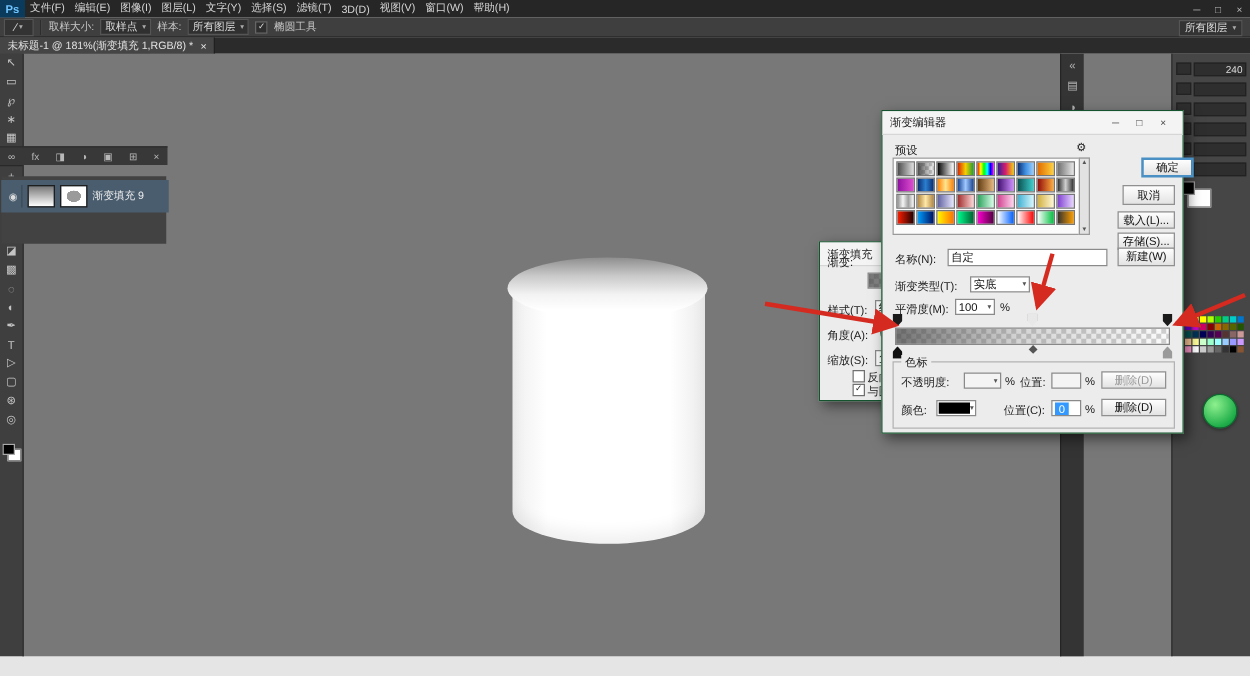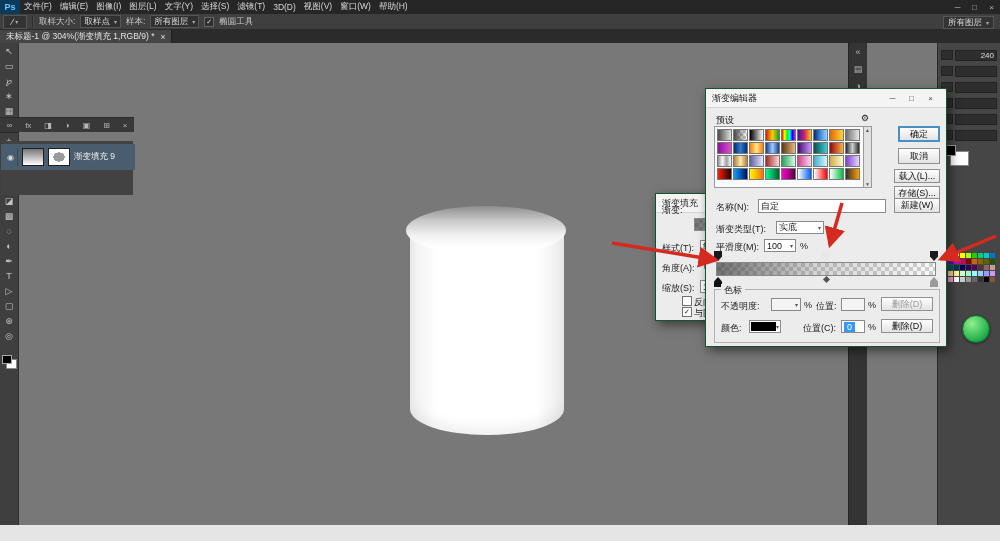--- a/index.html
+++ b/index.html
@@ -149,21 +149,21 @@
     <span class="cb dark">✓</span>
     <span class="opt-label">椭圆工具</span>
     <div class="ws-switcher" style="top:16px">
       <span>所有图层</span>
       <span class="caret">▾</span>
     </div>
   </div>
 
   <div id="tabbar">
     <div class="doc-tab">
-      <span>未标题-1 @ 304%(渐变填充 1,RGB/9) *</span>
+      <span>未标题-1 @ 181%(渐变填充 1,RGB/8) *</span>
       <span>×</span>
     </div>
   </div>
 
   <div id="toolbar" class="abs">
 
       <div class="tool">
         <span>↖</span>
       </div>
 
@@ -514,21 +514,21 @@
         <span class="preset" style="background: linear-gradient(90deg, rgb(255, 0, 208), rgb(80, 0, 64));"></span>
         <span class="preset" style="background: linear-gradient(90deg, rgb(255, 255, 255), rgb(0, 96, 255));"></span>
         <span class="preset" style="background: linear-gradient(90deg, rgb(255, 255, 255), rgb(255, 0, 0));"></span>
         <span class="preset" style="background: linear-gradient(90deg, rgb(255, 255, 255), rgb(0, 192, 64));"></span>
         <span class="preset" style="background: linear-gradient(90deg, rgb(48, 48, 48), rgb(255, 159, 0));"></span>
       </div>
     <div class="pscroll">
       <span>▲</span>
       <span>▼</span>
     </div>
-    <div class="btnl primary" style="left:192px;top:37px;width:42px;height:16px">确定</div>
+    <div class="btnl primary" style="left:207px;top:37px;width:42px;height:16px">确定</div>
     <div class="btnl" style="left:192px;top:59px;width:42px;height:16px">取消</div>
     <div class="btnl" style="left:188px;top:80px;width:46px;height:14px">载入(L)...</div>
     <div class="btnl" style="left:188px;top:97px;width:46px;height:14px">存储(S)...</div>
 
     <span class="dlbl" style="left:10px;top:112px">名称(N):</span>
     <div class="fld" style="left:52px;top:110px;width:128px;height:14px">
       <span>自定</span>
     </div>
     <div class="btnl" style="left:188px;top:109px;width:46px;height:15px">新建(W)</div>
 

